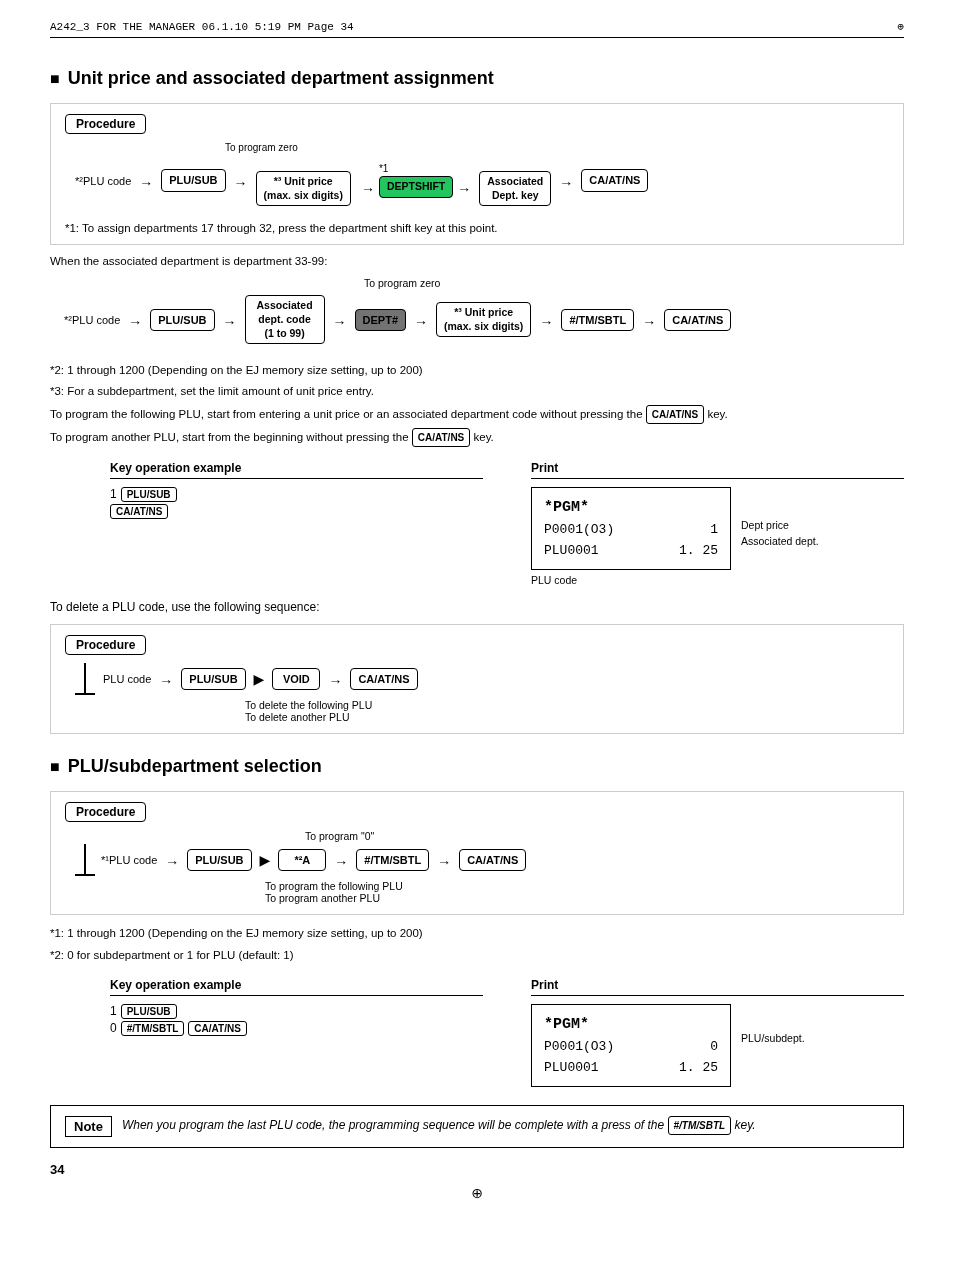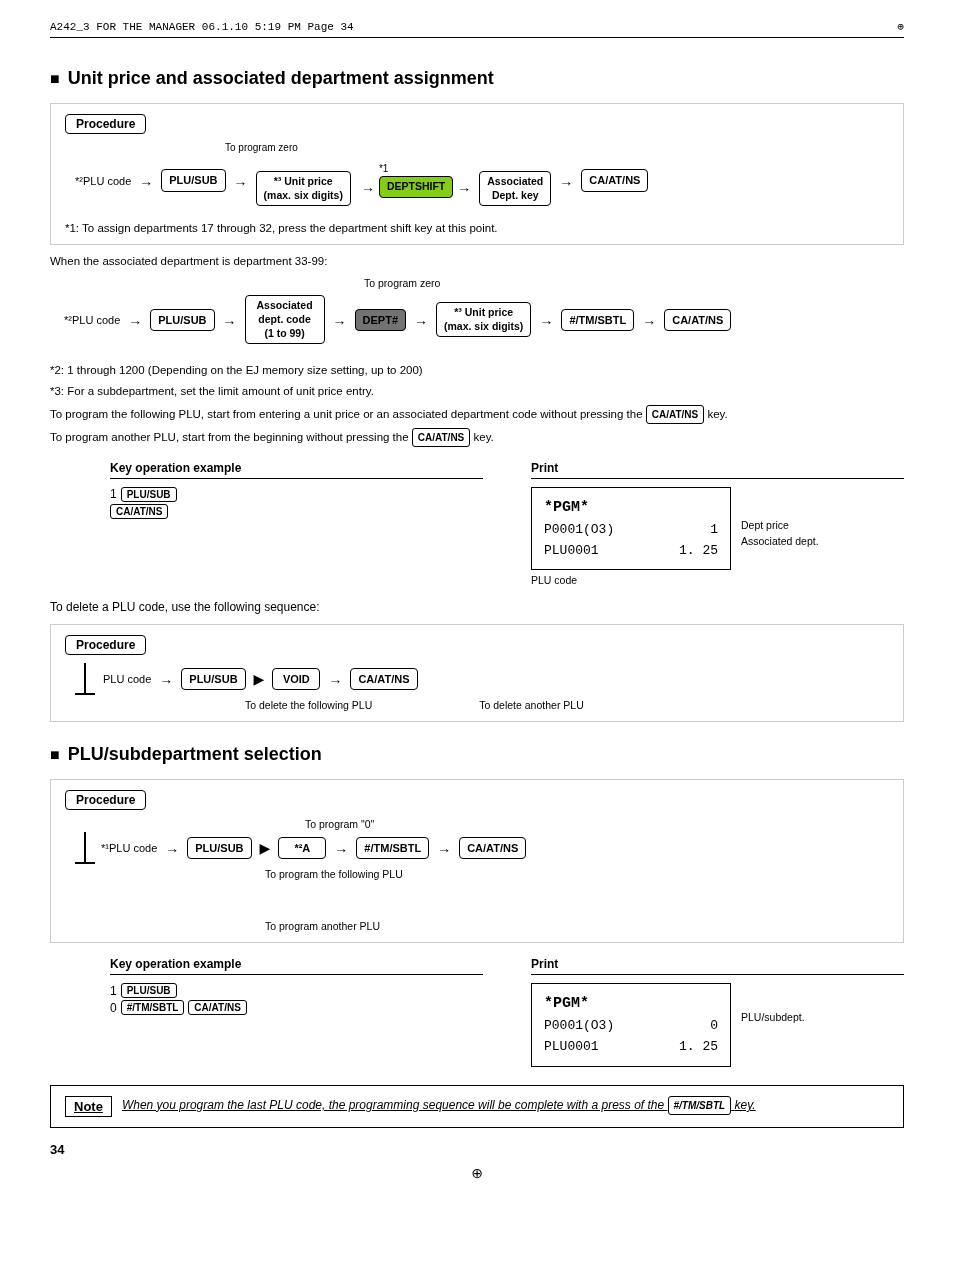--- a/index.html
+++ b/index.html
@@ -140,21 +140,20 @@
       color: #000;
     }
     .note-box {
       display: flex;
       align-items: flex-start;
       gap: 10px;
       border: 1.5px solid #000;
       padding: 10px 14px;
       margin-top: 18px;
       font-size: 12px;
-      text-decoration: underline;
     }
     .note-label {
       font-weight: bold;
       font-size: 13px;
       border: 1.5px solid #000;
       padding: 2px 8px;
       white-space: nowrap;
     }
     .note-text { font-style: italic; line-height: 1.5; }
     .page-num {
@@ -193,21 +192,21 @@
       font-size: 11px;
       font-weight: bold;
       background: #737373;
     }
     .depshift-key {
       border: 1.5px solid #000;
       border-radius: 4px;
       padding: 3px 7px;
       font-size: 11px;
       font-weight: bold;
-      background: #84cc16;
+      background: #22c55e;
       text-align: center;
     }
   </style>
 </head>
 <body>
 
 <div class="page">
 
   <div class="header-bar">
     <span>A242_3  FOR THE MANAGER   06.1.10 5:19 PM   Page 34</span>
@@ -346,21 +345,21 @@
           </div>
           <span class="diagram-label">PLU code</span>
           <span class="arrow">→</span>
           <span class="key-btn">PLU/SUB</span>
           <span class="arrow">▶</span>
           <span class="key-btn">VOID</span>
           <span class="arrow">→</span>
           <span class="key-btn">CA/AT/NS</span>
         </div>
 
-        <div style="display:flex; flex-direction:row; margin-left:80px; margin-top:4px;gap:7px;">
+        <div style="display:flex; flex-direction:column; margin-left:80px; margin-top:4px;">
           <div style="font-size:10.5px; margin-left:100px;">To delete the following PLU</div>
           <div style="font-size:10.5px; margin-left:100px;">To delete another PLU</div>
         </div>
       </div>
     </div>
   </div>
 
   <div style="margin-top:22px;">
     <div class="section-title">
       <span>PLU/subdepartment selection</span>
@@ -383,27 +382,31 @@
           <span class="arrow">→</span>
           <span class="key-btn">PLU/SUB</span>
           <span class="arrow">▶</span>
           <span class="key-btn">*²A</span>
           <span class="arrow">→</span>
           <span class="key-btn">#/TM/SBTL</span>
           <span class="arrow">→</span>
           <span class="key-btn">CA/AT/NS</span>
         </div>
 
-        <div style="display:flex; flex-direction:column; margin-left:80px; margin-top:4px;gap:40px;">
+        <div style="display:flex; flex-direction:column; margin-left:80px; margin-top:4px;">
           <div style="font-size:10.5px; margin-left:120px;">To program the following PLU</div>
           <div style="font-size:10.5px; margin-left:120px;">To program another PLU</div>
         </div>
       </div>
     </div>
 
+    <div style="margin-top:8px;">
+      <div class="footnote">*1: 1 through 1200 (Depending on the EJ memory size setting, up to 200)</div>
+      <div class="footnote">*2: 0 for subdepartment or 1 for PLU (default: 1)</div>
+    </div>
 
     <div class="key-print-container">
       <div class="key-op-box">
         <div class="box-title">Key operation example</div>
         <div class="key-op-line">
           <span>1</span>
           <span class="small-key">PLU/SUB</span>
         </div>
         <div class="key-op-line">
           <span>0</span>

